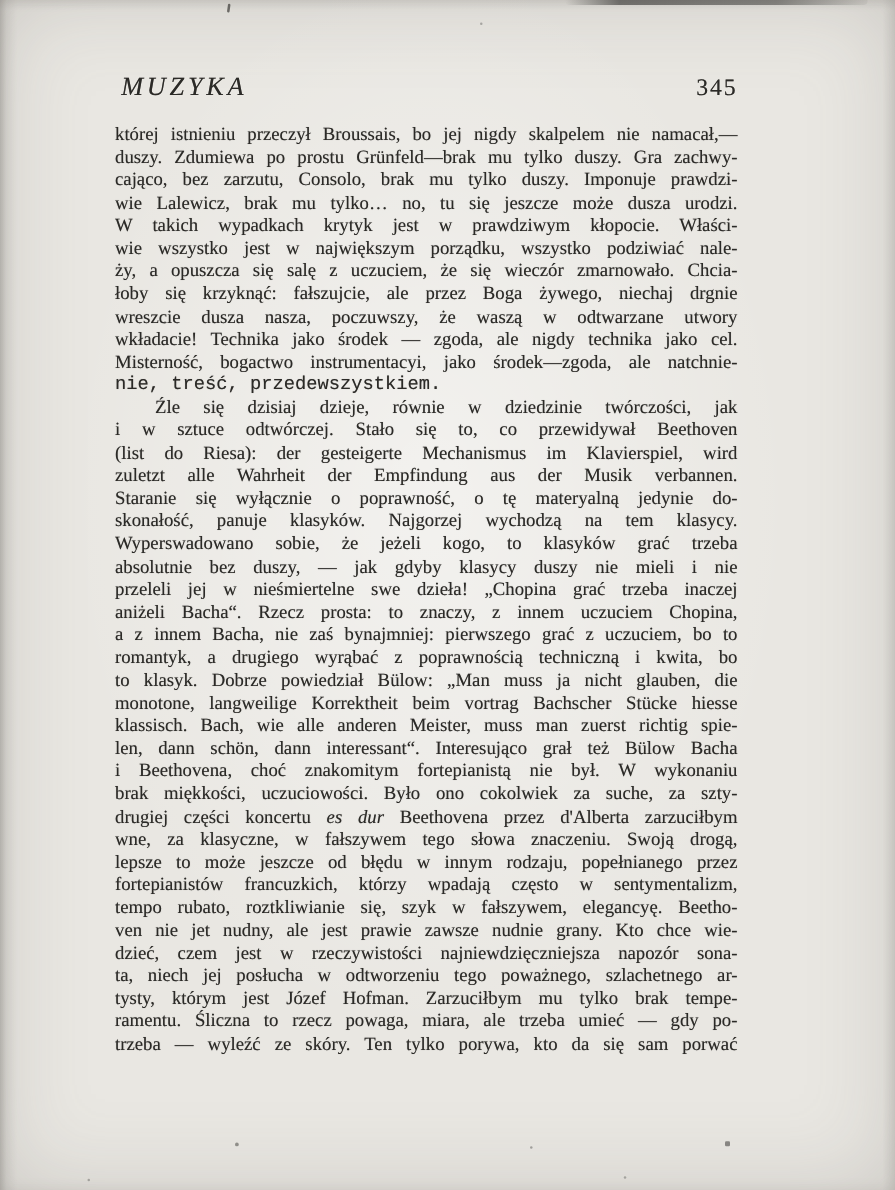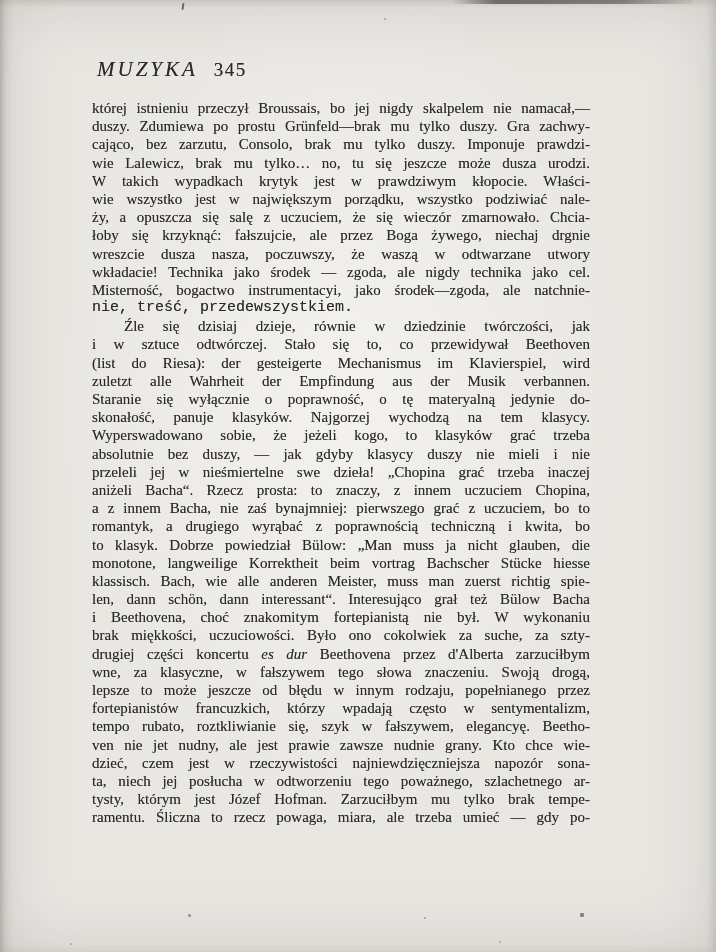--- a/index.html
+++ b/index.html
@@ -26,23 +26,22 @@
     box-shadow:inset 0 0 70px rgba(105,102,94,0.22), inset 0 0 10px rgba(105,102,94,0.14);
     overflow:hidden;
   }
   .edge-smudge{
     position:absolute;top:0;left:452px;width:242px;height:4px;
     background:linear-gradient(90deg, rgba(30,30,28,0) 0%, rgba(30,30,28,0.55) 18%, rgba(30,30,28,0.45) 70%, rgba(30,30,28,0.05) 100%);
     border-radius:0 0 3px 3px;
   }
   .running-head{
     position:absolute;top:57px;left:97px;width:493px;
-    display:flex;justify-content:flex-start;align-items:baseline;
+    display:flex;justify-content:space-between;align-items:baseline;
     color:var(--ink);
-    gap:16px;
   }
   .head-title{
     font-style:italic;font-size:21px;letter-spacing:3px;
     text-shadow:0 0 .5px rgba(43,42,39,.55);
   }
   .head-page-no{
     font-size:19px;letter-spacing:1.5px;
     text-shadow:0 0 .5px rgba(43,42,39,.55);
   }
   .body-text{
@@ -119,20 +118,21 @@
         <div class="line"><span>drugiej części koncertu </span><span class="it">es dur</span><span> Beethovena przez d'Alberta zarzuciłbym</span></div>
         <div class="line">wne, za klasyczne, w fałszywem tego słowa znaczeniu.  Swoją drogą,</div>
         <div class="line">lepsze to może jeszcze od błędu w innym rodzaju, popełnianego przez</div>
         <div class="line">fortepianistów  francuzkich,  którzy  wpadają  często  w sentymentalizm,</div>
         <div class="line">tempo rubato, roztkliwianie się, szyk w fałszywem, elegancyę. Beetho-</div>
         <div class="line">ven  nie jet nudny, ale jest prawie zawsze nudnie grany. Kto chce wie-</div>
         <div class="line">dzieć, czem jest w rzeczywistości najniewdzięczniejsza napozór sona-</div>
         <div class="line">ta, niech jej posłucha w odtworzeniu tego poważnego, szlachetnego ar-</div>
         <div class="line">tysty,  którym jest  Józef Hofman.   Zarzuciłbym mu tylko brak tempe-</div>
         <div class="line">ramentu.   Śliczna to rzecz powaga, miara, ale trzeba umieć — gdy po-</div>
+        <div class="line">trzeba — wyleźć ze skóry.   Ten tylko porywa, kto  da się sam porwać</div>
       </div>
     </div>
 
   <div class="speck sp1"></div>
   <div class="speck sp2"></div>
   <div class="speck sp3"></div>
   <div class="speck sp4"></div>
   <div class="speck sp5"></div>
   <div class="speck sp6"></div>
   <div class="speck sp7"></div>

